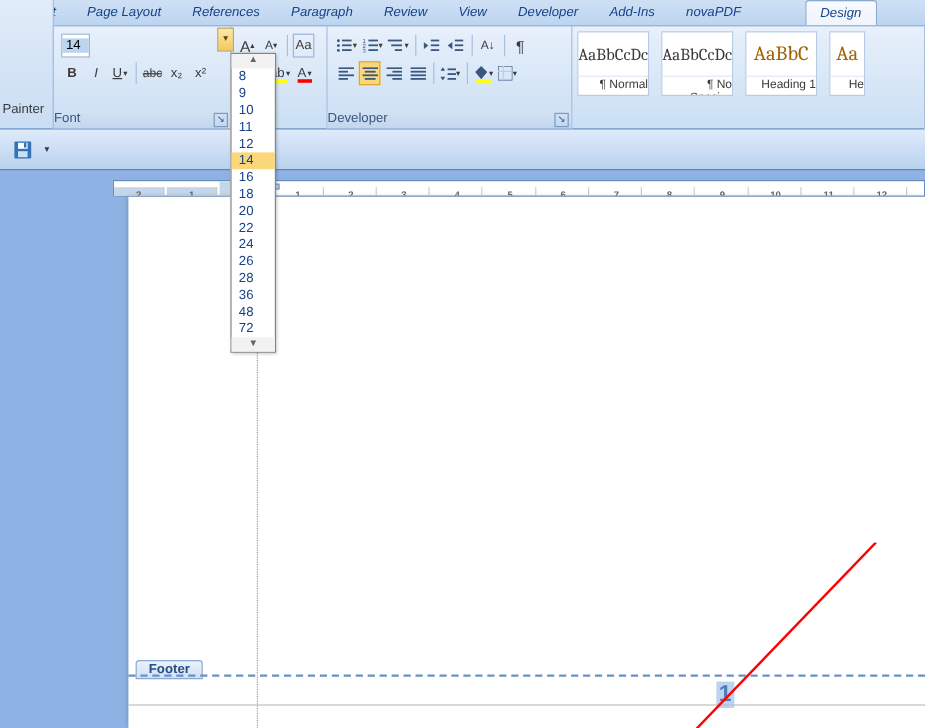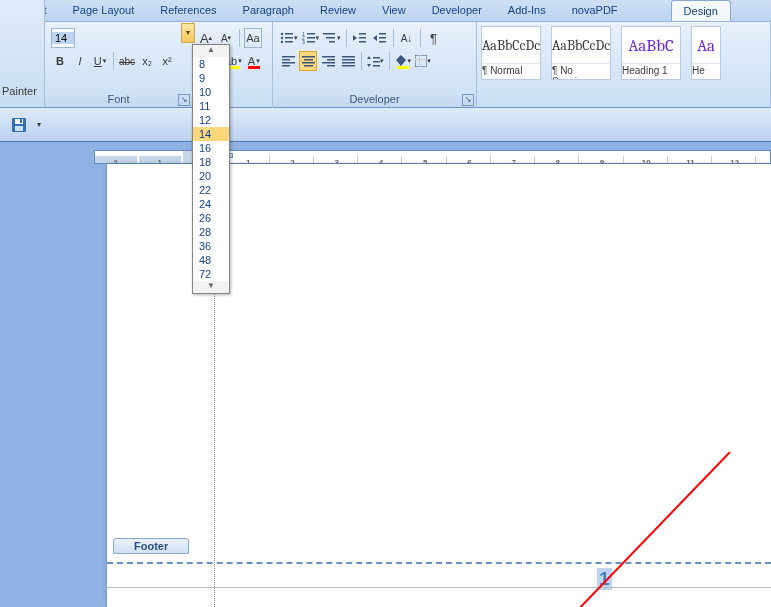--- a/index.html
+++ b/index.html
@@ -1,51 +1,51 @@
 <!DOCTYPE html>
 <html><head>
 <meta charset="utf-8">
 <style>
 * { margin:0; padding:0; box-sizing:border-box; font-family:Tahoma,Segoe UI,sans-serif; }
 body { width:771px; height:607px; overflow:hidden; background:#8db2e3; position:relative; }
 .sidebar-left { position:absolute; left:0; top:0; width:45px; height:108px; background:linear-gradient(#e1ecf9,#c9ddf3); border-right:1px solid #a7c0de; border-bottom:1px solid #6f93c6; }
 .painter { position:absolute; top:85px; left:2px; font-size:11px; color:#3b3b3b; }
-.tabs { position:absolute; left:0; top:0; width:771px; height:22px; background:linear-gradient(#cfe0f5,#bcd4ef); display:flex; padding-left:6px; border-bottom:1px solid #9ab5d9; }
+.tabs { position:absolute; left:0; top:0; width:771px; height:22px; background:linear-gradient(#cfe0f5,#bcd4ef); display:flex; padding-left:6px; border-bottom:1px solid #9ab5d9;font-style:italic; }
 .tab { padding:4px 12px 0; font-size:11px; color:#15428b; cursor:pointer; border-left:1px solid transparent; border-right:1px solid transparent; }
 .tab.active { background:linear-gradient(#f7faff,#f0f5fc); border:1px solid #8ba8cf; border-bottom:none; border-radius:3px 3px 0 0; }
 .ribbon { position:absolute; left:45px; top:22px; width:726px; height:86px; background:linear-gradient(#e8f0fb,#cadff4); border-bottom:1px solid #6f93c6; display:flex; }
 .group { border-right:1px solid #a7c0de; position:relative; height:86px; }
-.group-label { position:absolute; bottom:1px; left:0; right:0; text-align:center; font-size:11px; color:#3b577e; height:14px; background:linear-gradient(#d2e2f5,#c1d6ee); }
+.group-label { position:absolute; bottom:1px; left:0; right:0; text-align:left; font-size:11px; color:#3b577e; height:14px; background:linear-gradient(#d2e2f5,#c1d6ee); }
 .group-launcher { position:absolute; right:2px; bottom:2px; width:12px; height:12px; border:1px solid #7a9ac0; font-size:8px; text-align:center; line-height:9px; color:#3b577e; cursor:pointer; }
 .fontgrp { width:148px; padding:6px 6px 0; }
 .row { display:flex; gap:2px; margin-bottom:3px; align-items:center; }
 .combo { background:#fff; border:1px solid #9cb6d8; height:20px; display:flex; align-items:center; }
 .combo input { border:none; outline:none; font-size:11px; width:100%; padding:0 3px; background:transparent; }
 .combo .dd { width:13px; height:18px; background:linear-gradient(#f6e8b6,#f0c86e); border-left:1px solid #c9a84a; display:flex; align-items:center; justify-content:center; font-size:7px; color:#5a4813; cursor:pointer; }
 .combo .dd.plain { background:linear-gradient(#f5f9fe,#d7e5f5); border-left:1px solid #9cb6d8; color:#3b577e; }
 .btn { min-width:18px; height:20px; border:1px solid transparent; display:flex; align-items:center; justify-content:center; font-size:11px; color:#3b3b3b; cursor:pointer; }
 .sep { width:1px; height:18px; background:#a7c0de; margin:0 2px; }
 .paragrp { width:204px; padding:6px 6px 0; }
 .stylegrp { width:240px; padding:4px 4px 0; display:flex; }
-.stylebox { width:60px; height:54px; border:1px solid #b7cce4; background:#fff; margin-right:10px; text-align:left; font-size:9px; cursor:pointer; overflow:hidden; }
+.stylebox { width:60px; height:54px; border:1px solid #b7cce4; background:#fff; margin-right:10px; text-align:right; font-size:9px; cursor:pointer; overflow:hidden; }
 .stylebox .preview { height:36px; display:flex; align-items:center; justify-content:center; font-size:14px; font-family:Cambria,serif; color:#3b3b3b; }
-.stylebox .preview.accent { color:#6d28d9; }
+.stylebox .preview.accent { color:#a16207; }
 .stylebox .name { font-size:10px; color:#3b3b3b; padding-top:1px; border-top:1px solid #e0e8f3; }
 .qat { position:absolute; left:0; top:108px; width:771px; height:34px; background:linear-gradient(#dfeafb,#b9d2ee); border-bottom:1px solid #527ab1; display:flex; align-items:center; padding-left:8px; }
 .qat .btn { width:22px; height:22px; }
 .doc-area { position:absolute; left:0; top:142px; width:771px; height:465px; background:#8db2e3;font-weight:bold; }
 .page { position:absolute; left:107px; top:22px; width:664px; height:443px; background:#fff; box-shadow:0 0 4px rgba(0,0,0,.25); }
 .ruler-h { position:absolute; left:94px; top:8px; height:14px; width:677px; background:#fff; border:1px solid #638cbf; font-size:8px; color:#666; overflow:hidden; }
 .ruler-h .marks { position:absolute; left:0; top:0; height:100%; white-space:nowrap; letter-spacing:0; }
 .ruler-h .m { display:inline-block; width:42px; text-align:center; border-right:1px solid #ccc; height:14px; line-height:14px; }
 .ruler-indent { position:absolute; left:130px; top:2px; width:8px; height:5px; background:#c5d6ea; border:1px solid #7a9ac0; }
 .margin-guide { position:absolute; top:0; bottom:0; border-left:1px dotted #9a9a9a; }
 .margin-guide.left { left:107px; }
 .footer-divider { position:absolute; left:0; right:0; top:398px; border-top:2px dashed #6a91c3; }
-.footer-tag { position:absolute; left:6px; top:374px; background:linear-gradient(#eaf1fb,#d1e1f4); border:1px solid #8ba8cf; border-radius:3px 3px 0 0; padding:1px 20px; font-size:11px; color:#2b4e82; }
+.footer-tag { position:absolute; left:6px; top:386px; background:linear-gradient(#eaf1fb,#d1e1f4); border:1px solid #8ba8cf; border-radius:3px 3px 0 0; padding:1px 10px; font-size:11px; color:#2b4e82; }
 .page-num { position:absolute; left:490px; top:404px; font-size:19px; font-family:Arial; color:#4a7ebb; background:#bcd4ef; padding:0 2px; }
 .page-bottom-line { position:absolute; left:0; right:0; top:423px; border-top:1px solid #bfbfbf; }
 .size-dropdown { position:absolute; left:192px; top:44px; width:38px; background:#fff; border:1px solid #868686; box-shadow:1px 1px 3px rgba(0,0,0,.3); z-index:50; }
 .size-dropdown .scroll-arrow { height:12px; text-align:center; font-size:8px; color:#666; background:#f2f2f2; cursor:pointer; }
 .size-dropdown .sizes { max-height:280px; }
 .size-dropdown .opt { padding:1px 6px; font-size:11px; color:#15428b; cursor:pointer; }
 .size-dropdown .opt.sel { background:#fbd77c; }
 .arrow-annot { position:absolute; left:500px; top:310px; width:250px; height:240px; pointer-events:none; }
 .colorbar { position:absolute; bottom:1px; left:2px; right:2px; height:3px; }
 </style>

